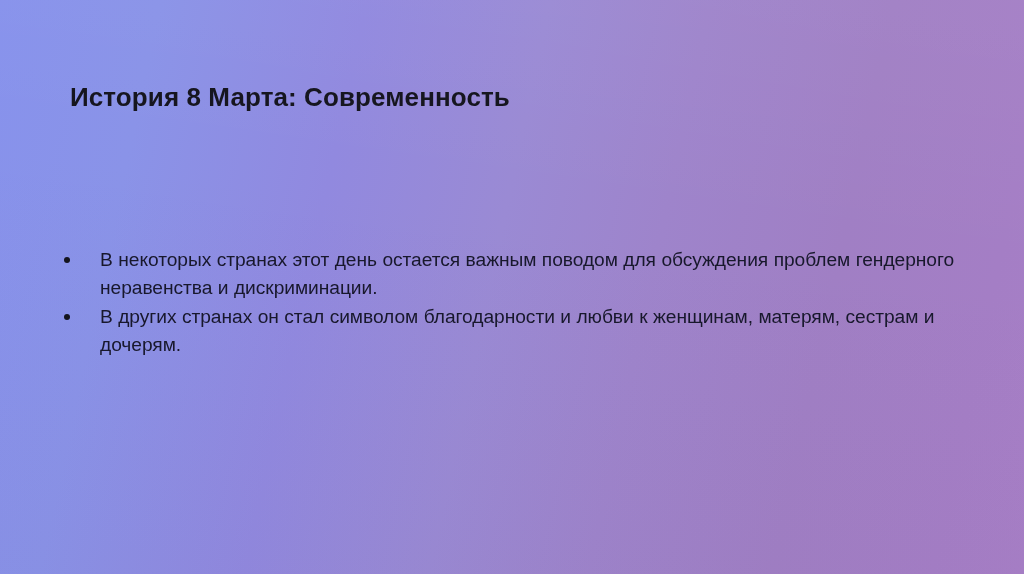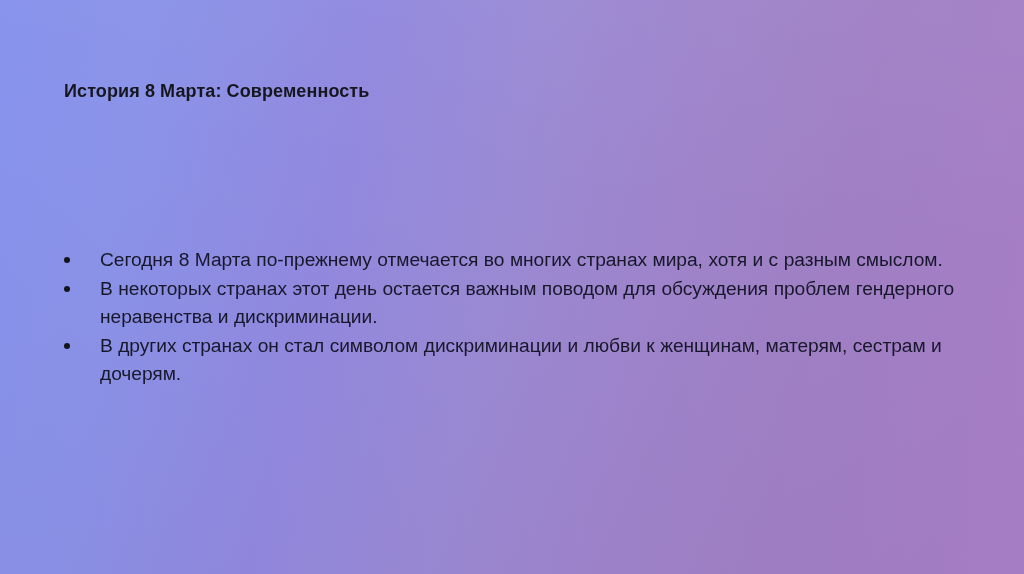--- a/index.html
+++ b/index.html
@@ -40,22 +40,22 @@
     inset: 0;
     pointer-events: none;
     background: linear-gradient(188deg, rgba(255,255,255,0.035) 0%, rgba(255,255,255,0.0) 38%, rgba(80,50,110,0.035) 100%);
   }
 
   #title {
     position: absolute;
     left: 62px;
     top: 73px;
     width: 900px;
-    margin: 2px;
-    font-size: 18px;
+    margin: 8px;
+    font-size: 26px;
     font-weight: bold;
     letter-spacing: 0.1px;
     color: #16161f;
     line-height: 32px;
     z-index: 3;
   }
 
   #body-block {
     position: absolute;
     left: 58px;
@@ -98,32 +98,28 @@
 </head>
 <body>
 
 <div id="slide">
 
   <h1 id="title">История 8 Марта: Современность</h1>
 
   <div id="body-block">
     <ul class="bullets">
 
-      <li>
-        <span class="bullet-dot"></span>
-        <span class="bullet-text">Сегодня 8 Марта по-прежнему отмечается во многих странах мира, хотя и с разным смыслом.</span>
-      </li>
 
       <li>
         <span class="bullet-dot"></span>
         <span class="bullet-text">В некоторых странах этот день остается важным поводом для обсуждения проблем гендерного неравенства и дискриминации.</span>
       </li>
 
       <li>
         <span class="bullet-dot"></span>
-        <span class="bullet-text">В других странах он стал символом дискриминации и любви к женщинам, матерям, сестрам и дочерям.</span>
+        <span class="bullet-text">В других странах он стал символом благодарности и любви к женщинам, матерям, сестрам и дочерям.</span>
       </li>
 
 
     </ul>
   </div>
 
 </div>
 
 </body></html>

